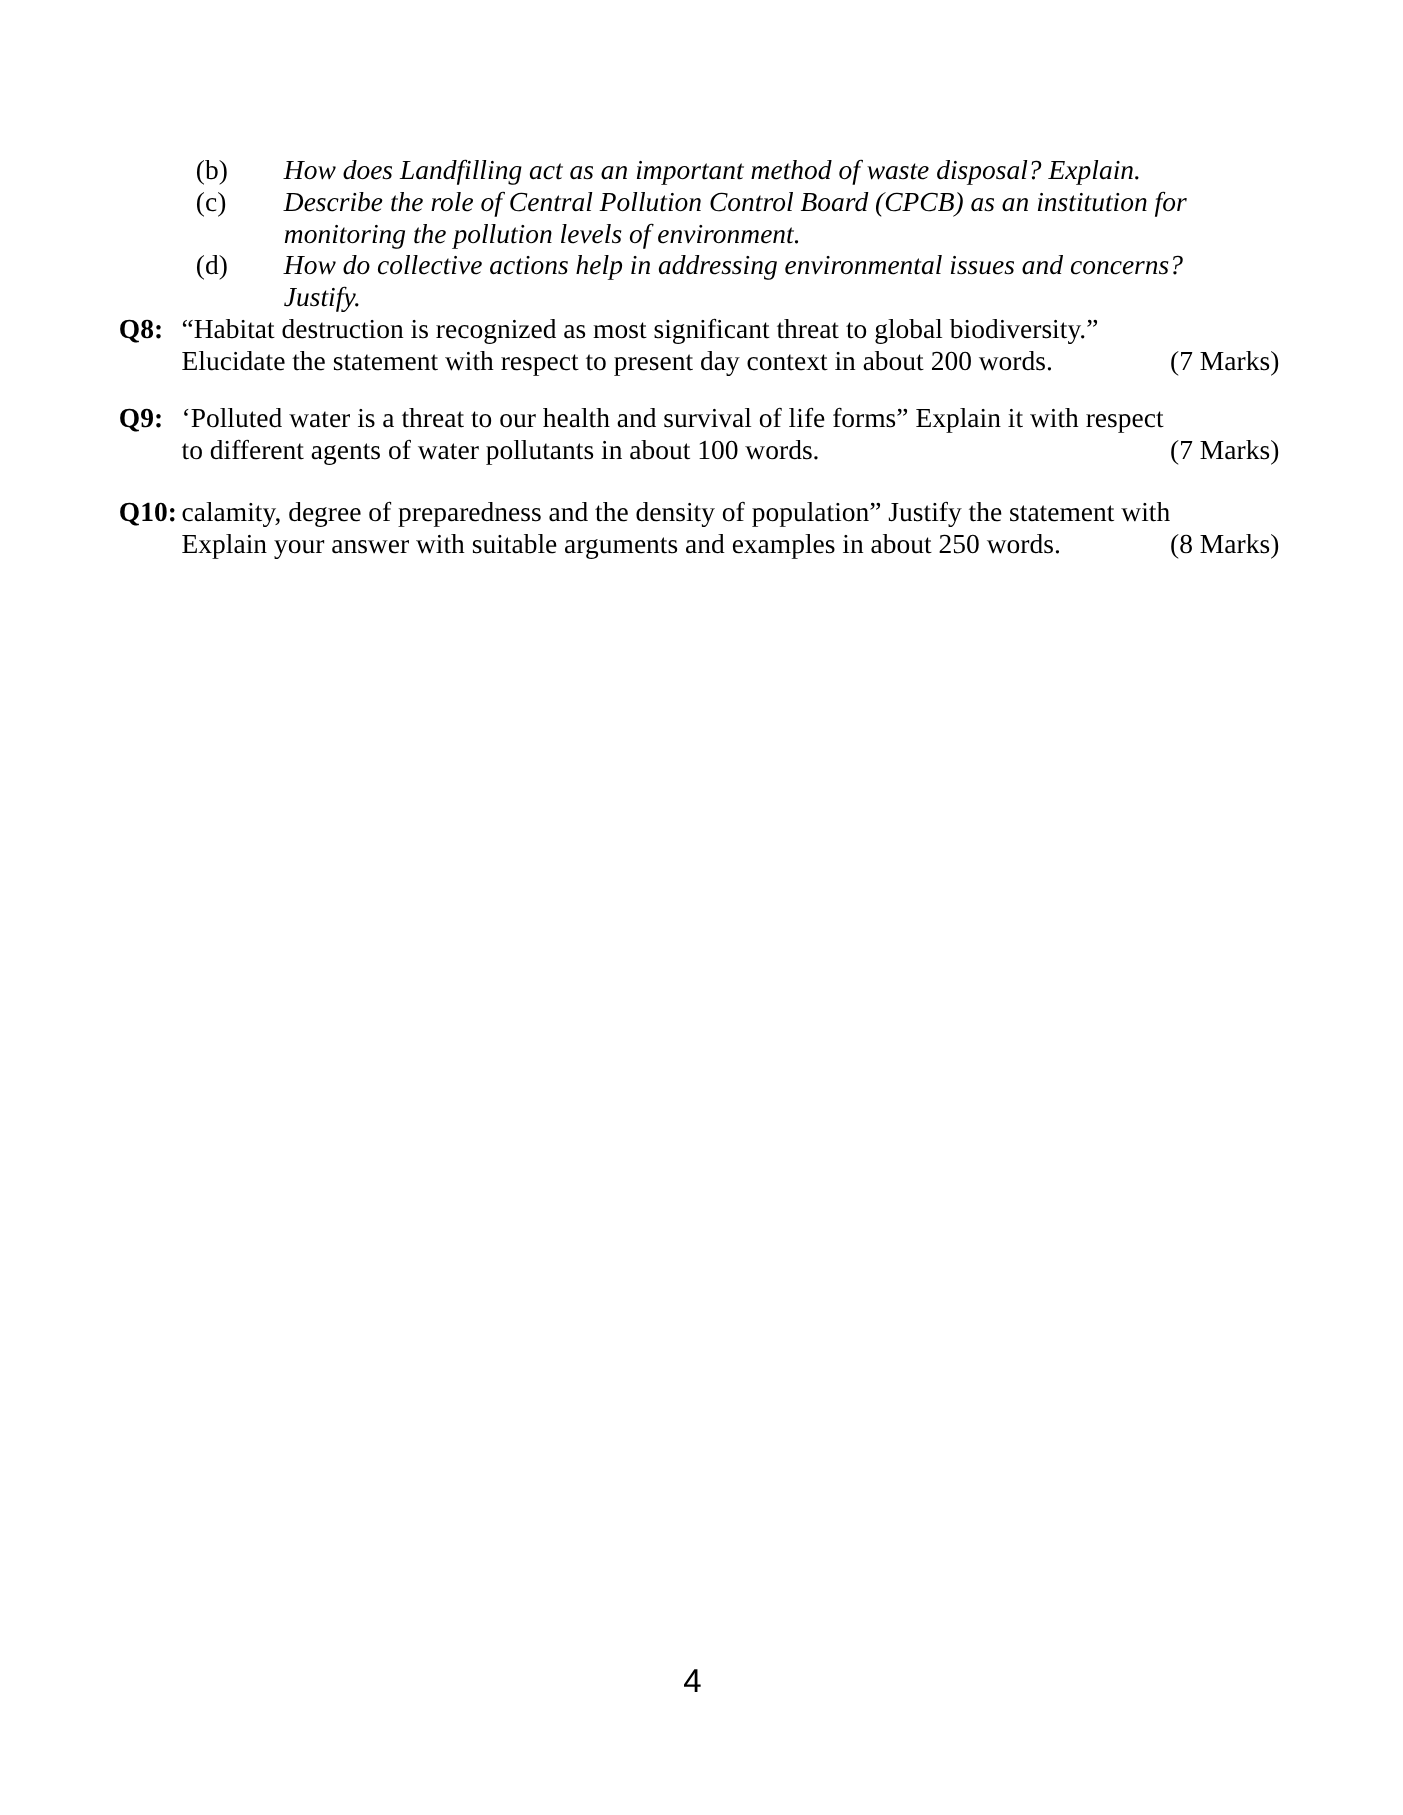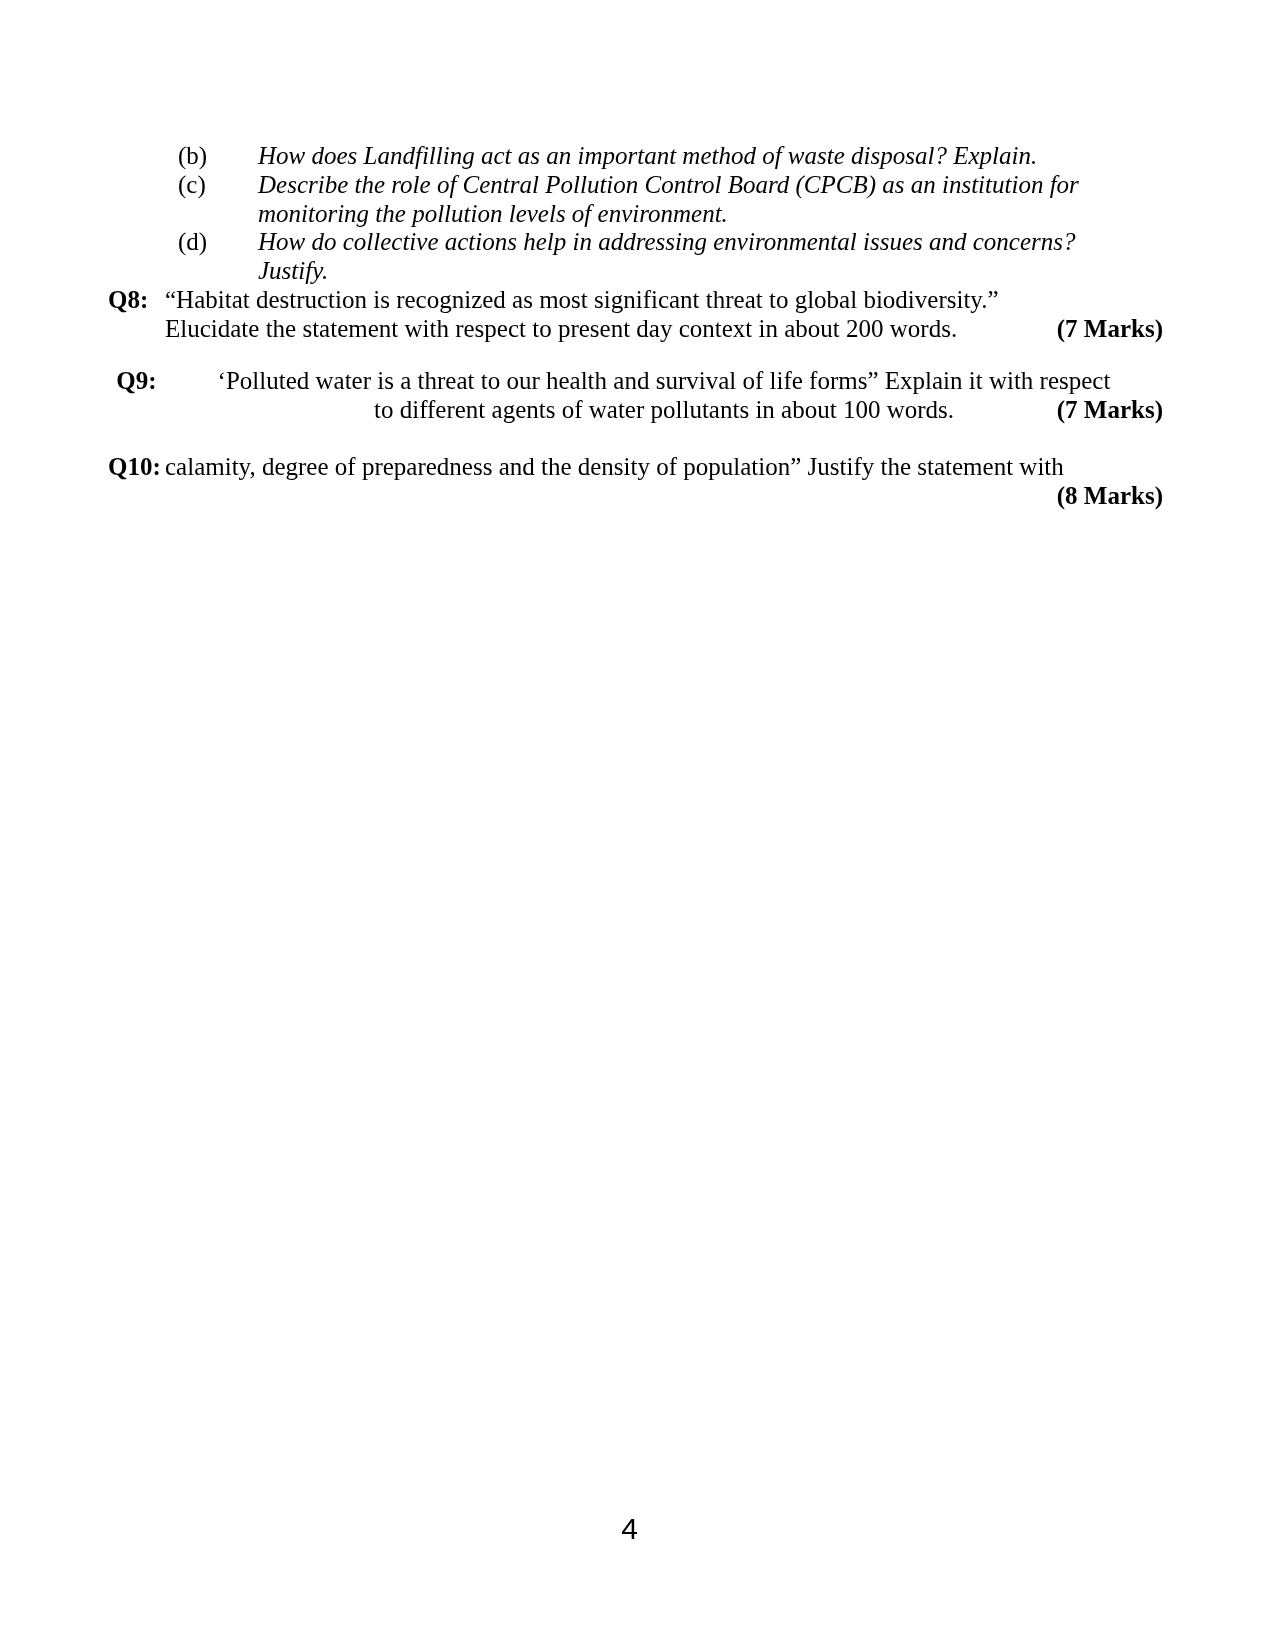--- a/index.html
+++ b/index.html
@@ -37,40 +37,40 @@
     flex: none;
     width: 905px;
   }
   .subq-text .line { display: block; font-style: italic; }
   
   .q-block {
     display: flex;
     margin-left: 108px;
   }
   .q-block.q8  { }
-  .q-block.q9  { margin-top: 24px; text-align: center; }
+  .q-block.q9  { margin-top: 24px; }
   .q-block.q10 { margin-top: 28px; }
   .q-label {
     flex: none;
     width: 57px;
     font-weight: bold;
   }
   .q-body {
     flex: none;
     width: 998px;
   }
   .q-body .line {
     display: block;
     position: relative;
   }
   .marks {
     position: absolute;
     right: 0;
     top: 0;
-    font-weight: bold;
+    font-weight: normal;
     white-space: nowrap;
   }
   .page-number {
     position: absolute;
     top: 1512px;
     left: 0;
     width: 1259px;
     text-align: center;
     font-family: "Liberation Sans", sans-serif;
     font-size: 30px;
@@ -131,20 +131,21 @@
           <span class="marks">(7 Marks)</span>
         </span>
       </div>
     </section>
 
     <section class="q-block q10">
       <span class="q-label">Q10:</span>
       <div class="q-body">
         <span class="line">calamity, degree of preparedness and the density of population” Justify the statement with</span>
         <span class="line">
+          <span>Explain your answer with suitable arguments and examples in about 250 words.</span>
           <span class="marks">(8 Marks)</span>
         </span>
       </div>
     </section>
 
   </main>
 
   <div class="page-number">4</div>
 </div>
 

